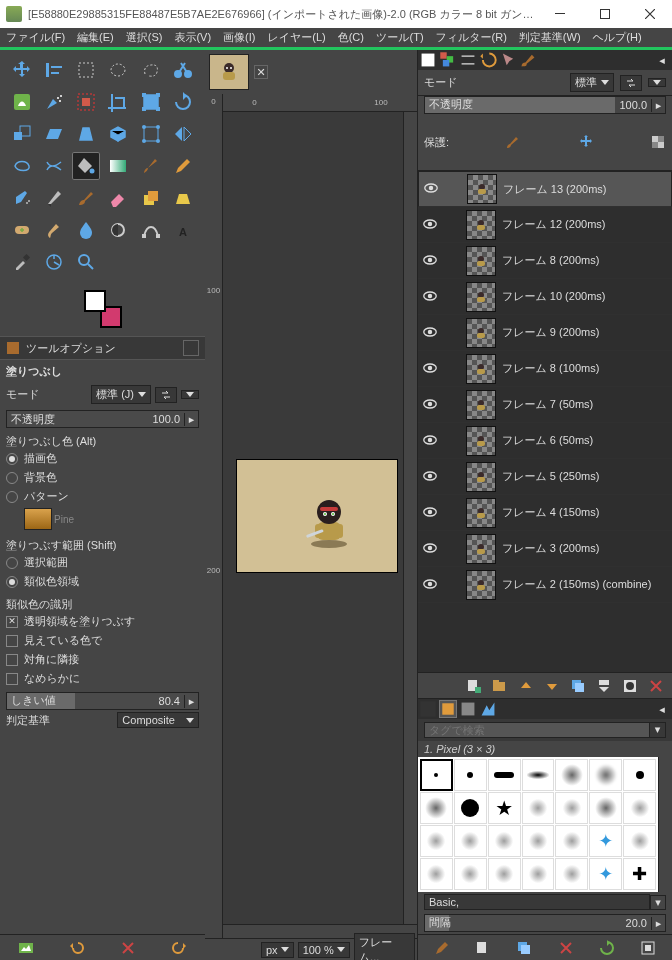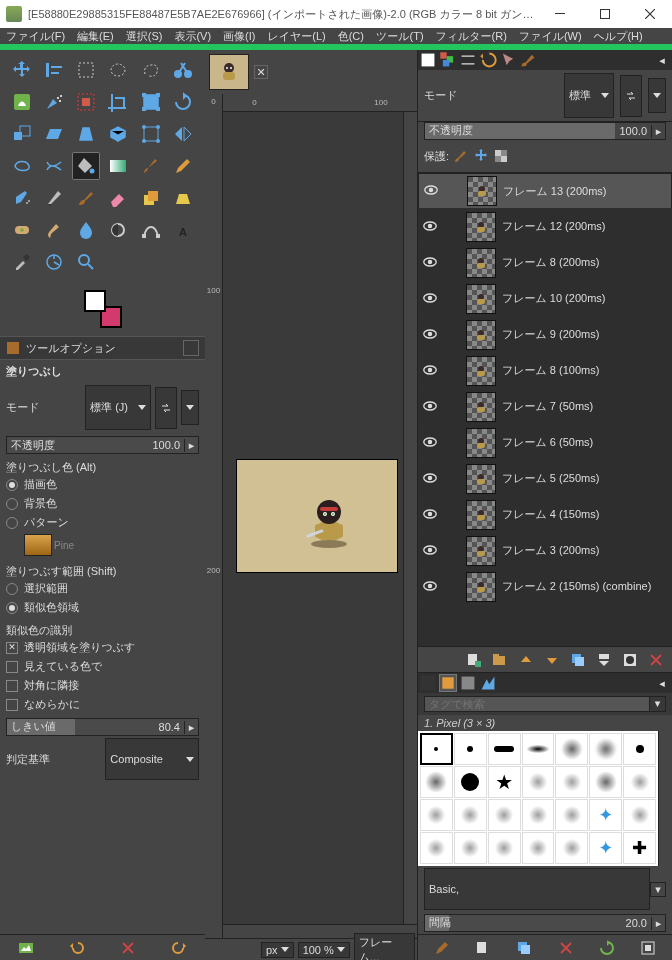--- a/index.html
+++ b/index.html
@@ -8,21 +8,21 @@
   }
   *{box-sizing:border-box;font-family:"Meiryo","MS Gothic",sans-serif;font-size:11px;color:var(--text);}
   body{margin:0;background:var(--bg);width:672px;height:960px;overflow:hidden;}
   
   .titlebar{height:28px;background:#fff;display:flex;align-items:center;color:#333;}
   .titlebar .gimp-icon{width:16px;height:16px;margin:0 6px;background:linear-gradient(#8a5,#685);border-radius:2px;}
   .titlebar .title{flex:1;color:#555;font-size:11px;white-space:nowrap;overflow:hidden;text-overflow:ellipsis;}
   .winbtn{width:45px;height:28px;display:flex;align-items:center;justify-content:center;color:#333;}
   .winbtn svg{width:10px;height:10px;}
   
-  .menubar{height:22px;background:var(--bg);display:flex;align-items:center;border-bottom:6px solid #22c55e;}
+  .menubar{height:22px;background:var(--bg);display:flex;align-items:center;border-bottom:3px solid #22c55e;}
   .menubar .item{padding:2px 6px;cursor:pointer;}
   
   .main{display:flex;height:calc(960px - 50px);}
   
   .toolbox{width:205px;background:var(--bg);display:flex;flex-direction:column;}
   .tools{display:grid;grid-template-columns:repeat(6,1fr);gap:4px;padding:6px 8px;}
   .tool{width:28px;height:28px;display:flex;align-items:center;justify-content:center;border-radius:2px;cursor:pointer;}
   .tool.active{background:#222;box-shadow:inset 0 0 0 1px #777;}
   .tool svg{width:20px;height:20px;}
   .swatches{display:flex;justify-content:center;padding:8px;}
@@ -31,21 +31,21 @@
   .sw.fg{top:0;left:0;background:#fff;}
   .sw.bg{bottom:0;right:0;background:#d23a6e;}
   
   .opt-header{display:flex;align-items:center;background:var(--bg2);padding:3px 6px;border-top:1px solid #555;border-bottom:1px solid #555;}
   .opt-header .chip{width:14px;height:14px;margin-right:6px;}
   .opt-header .title{flex:1;}
   .opt-header .btn{width:16px;height:16px;border:1px solid #666;margin-left:4px;}
   .opt-panel{background:var(--bg);padding:2px 6px 6px 6px;flex:1;overflow:auto;}
   .opt-row{display:flex;align-items:center;padding:2px 0;}
   .opt-row .lbl{flex:1;}
-  .sel{background:var(--bg2);border:1px solid #222;padding:14px 4px;display:flex;align-items:center;gap:10px;}
+  .sel{background:var(--bg2);border:1px solid #222;padding:1px 4px;display:flex;align-items:center;gap:4px;}
   .slider{display:flex;align-items:center;background:#4a4a4a;border:1px solid #222;height:18px;}
   .slider .bar{flex:1;height:100%;background:linear-gradient(90deg,#6a6a6a 0%,#6a6a6a 100%);position:relative;}
   .slider .val{padding:0 4px;}
   .radio,.check{width:12px;height:12px;border:1px solid #888;margin-right:6px;display:inline-flex;align-items:center;justify-content:center;}
   .radio{border-radius:50%;}
   .radio.on::after{content:'';width:6px;height:6px;background:#ddd;border-radius:50%;}
   .check.x::after{content:'✕';color:#ddd;font-size:9px;line-height:1;}
   .chipset{display:flex;gap:2px;margin-left:18px;padding:2px 0;}
   .gradchip{width:28px;height:22px;border:1px solid #222;background:linear-gradient(180deg,#d9a24c,#9c6615);}
   
@@ -65,21 +65,21 @@
   .statusbar{height:22px;display:flex;align-items:center;background:var(--bg);border-top:1px solid #222;}
   .statusbar .sf{border:1px solid #222;background:var(--bg2);padding:1px 4px;margin:0 2px;display:flex;align-items:center;gap:3px;}
   
   .bl-actions{height:26px;display:flex;align-items:center;justify-content:space-around;background:var(--bg);border-top:1px solid #222;}
   
   .dock{width:255px;background:var(--bg);display:flex;flex-direction:column;border-left:1px solid #222;}
   .docktabs{height:20px;background:var(--bg3);display:flex;align-items:center;}
   .docktabs .dt{width:18px;height:18px;margin:0 1px;display:flex;align-items:center;justify-content:center;}
   .modebar{display:flex;align-items:center;padding:3px 6px;gap:6px;border-bottom:1px solid #222;}
   .modebar .lbl{flex:1;}
-  .lock-row{display:flex;align-items:center;padding:8px 6px;gap:4px;border-bottom:1px solid #222;}
+  .lock-row{display:flex;align-items:center;padding:20px 6px;gap:4px;border-bottom:1px solid #222;justify-content:space-between;}
   .layers{flex:1;overflow:auto;background:var(--bg3);}
   .layer{display:flex;align-items:center;height:36px;border-bottom:1px solid #303030;padding:0 4px;gap:6px;}
   .layer.sel{background:#565656;}
   .eye{width:18px;height:18px;}
   .link{width:14px;height:18px;}
   .thumb{width:30px;height:30px;background:repeating-conic-gradient(#888 0 25%,#555 0 50%) 0 0/10px 10px;border:1px solid #111;position:relative;display:flex;align-items:center;justify-content:center;}
   .thumb .dot{width:14px;height:14px;}
   .layerbtns{height:26px;display:flex;align-items:center;justify-content:flex-end;gap:10px;padding:0 8px;border-top:1px solid #222;}
   
   .dock-sub{border-top:1px solid #222;}
@@ -131,21 +131,21 @@
 <div class="menubar">
   <span class="item">ファイル(F)</span>
   <span class="item">編集(E)</span>
   <span class="item">選択(S)</span>
   <span class="item">表示(V)</span>
   <span class="item">画像(I)</span>
   <span class="item">レイヤー(L)</span>
   <span class="item">色(C)</span>
   <span class="item">ツール(T)</span>
   <span class="item">フィルター(R)</span>
-  <span class="item">ファイル(W)</span>
+  <span class="item">判定基準(W)</span>
   <span class="item">ヘルプ(H)</span>
 </div>
 
 <div class="main">
 
   <div class="toolbox">
     <div class="tools">
 
       <div class="tool">
           <svg viewBox="0 0 20 20">

